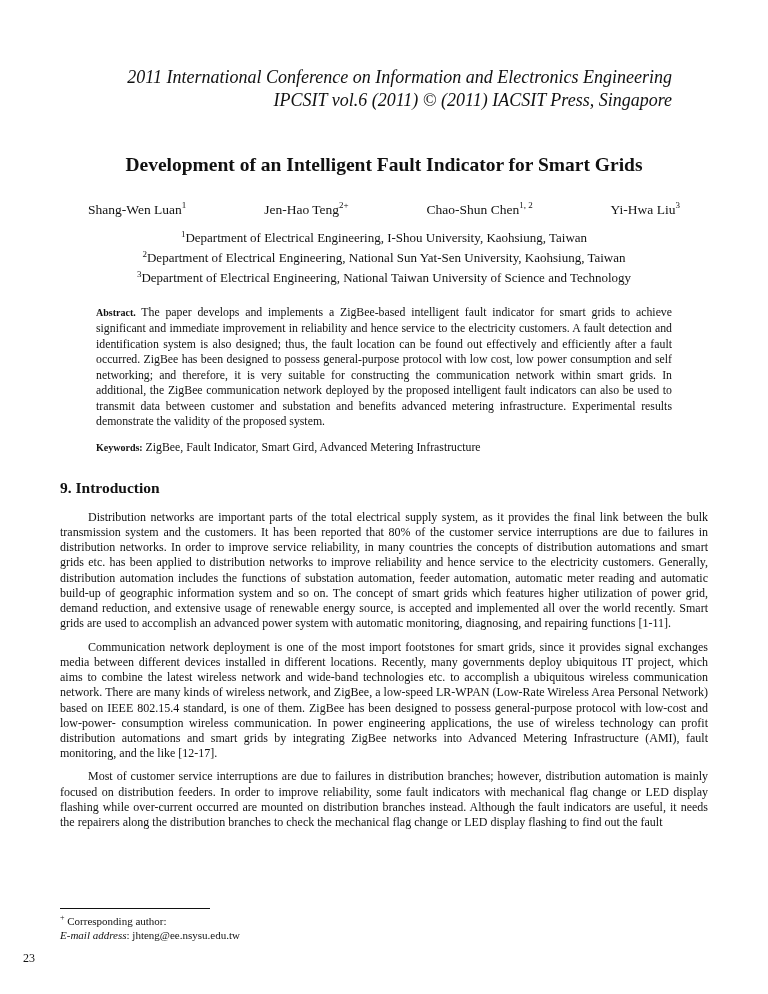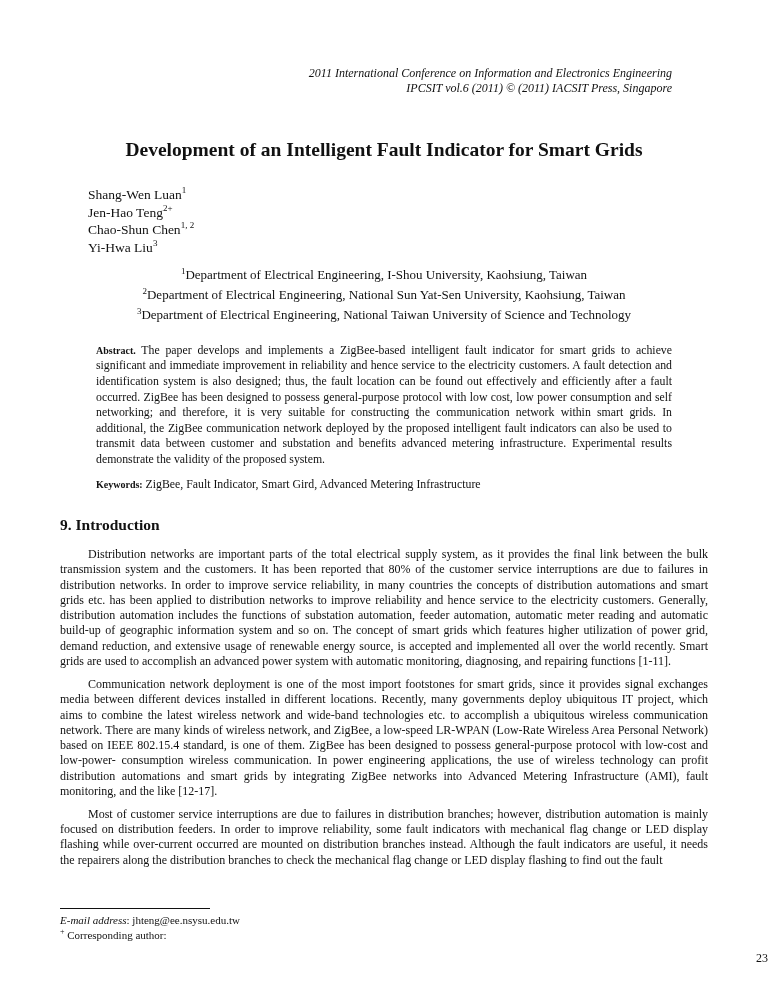--- a/index.html
+++ b/index.html
@@ -10,38 +10,37 @@
     background:#ffffff;
     font-family:"Liberation Serif", serif;
     color:#111;
     box-sizing:border-box;
     padding:66px 60px 0 60px;
     overflow:hidden;
   }
   .header{
     text-align:right;
     font-style:italic;
-    font-size:12px;
+    font-size:18px;
     line-height:1.25;
     padding-right:36px;
   }
   .title{
     margin-top:42px;
     text-align:center;
     font-weight:bold;
     font-size:19.5px;
     line-height:1.2;
   }
   .authors{
     margin-top:24px;
     display:flex;
     justify-content:space-between;
     padding:0 28px 0 28px;
     font-size:13.5px;
-    flex-direction:column;
   }
   .authors sup, .affil sup{font-size:9px;}
   .affils{margin-top:10px;text-align:center;font-size:13px;line-height:1.5;}
   .abstract{
     margin:18px 36px 0 36px;
     font-size:11.8px;
     line-height:1.32;
     text-align:justify;
   }
   .abstract .run-in{font-weight:bold;font-size:10px;}
@@ -74,22 +73,23 @@
     width:150px;
     border-top:1px solid #111;
     margin-bottom:4px;
   }
   .footnote sup{font-size:8px;}
   .em-italic{font-style:italic;}
   .page-number{
     position:absolute;
     bottom:28px;
     left:0;right:0;
-    text-align:right;
+    text-align:left;
     font-size:12px;
+    padding-left:23px;
   }
 </style>
 </head>
 <body>
 
 <div class="page">
 
   <div class="header">
     <div>2011 International Conference on Information and Electronics Engineering</div>
     <div>IPCSIT vol.6 (2011) © (2011) IACSIT Press, Singapore</div>
@@ -119,19 +119,19 @@
   </div>
 
   <h2 class="section-heading">9.  Introduction</h2>
 
   <p class="body-para">Distribution networks are important parts of the total electrical supply system, as it provides the final link between the bulk transmission system and the customers. It has been reported that 80% of the customer service interruptions are due to failures in distribution networks. In order to improve service reliability, in many countries the concepts of distribution automations and smart grids etc. has been applied to distribution networks to improve reliability and hence service to the electricity customers. Generally, distribution automation includes the functions of substation automation, feeder automation, automatic meter reading and automatic build-up of geographic information system and so on. The concept of smart grids which features higher utilization of power grid, demand reduction, and extensive usage of renewable energy source, is accepted and implemented all over the world recently. Smart grids are used to accomplish an advanced power system with automatic monitoring, diagnosing, and repairing functions [1-11].</p>
   <p class="body-para">Communication network deployment is one of the most import footstones for smart grids, since it provides signal exchanges media between different devices installed in different locations. Recently, many governments deploy ubiquitous IT project, which aims to combine the latest wireless network and wide-band technologies etc. to accomplish a ubiquitous wireless communication network. There are many kinds of wireless network, and ZigBee, a low-speed LR-WPAN (Low-Rate Wireless Area Personal Network) based on IEEE 802.15.4 standard, is one of them. ZigBee has been designed to possess general-purpose protocol with low-cost and low-power- consumption wireless communication. In power engineering applications, the use of wireless technology can profit distribution automations and smart grids by integrating ZigBee networks into Advanced Metering Infrastructure (AMI), fault monitoring, and the like [12-17].</p>
   <p class="body-para">Most of customer service interruptions are due to failures in distribution branches; however, distribution automation is mainly focused on distribution feeders. In order to improve reliability, some fault indicators with mechanical flag change or LED display flashing while over-current occurred are mounted on distribution branches instead. Although the fault indicators are useful, it needs the repairers along the distribution branches to check the mechanical flag change or LED display flashing to find out the fault</p>
 
   <div class="footnote">
     <div class="footnote-rule"></div>
+    <div><sup>+</sup><span> Corresponding author:</span></div>
     <div><span class="em-italic">E-mail address</span><span>: jhteng@ee.nsysu.edu.tw</span></div>
-    <div><sup>+</sup><span> Corresponding author:</span></div>
   </div>
 
   <div class="page-number">23</div>
 
 </div>
 
 </body></html>

